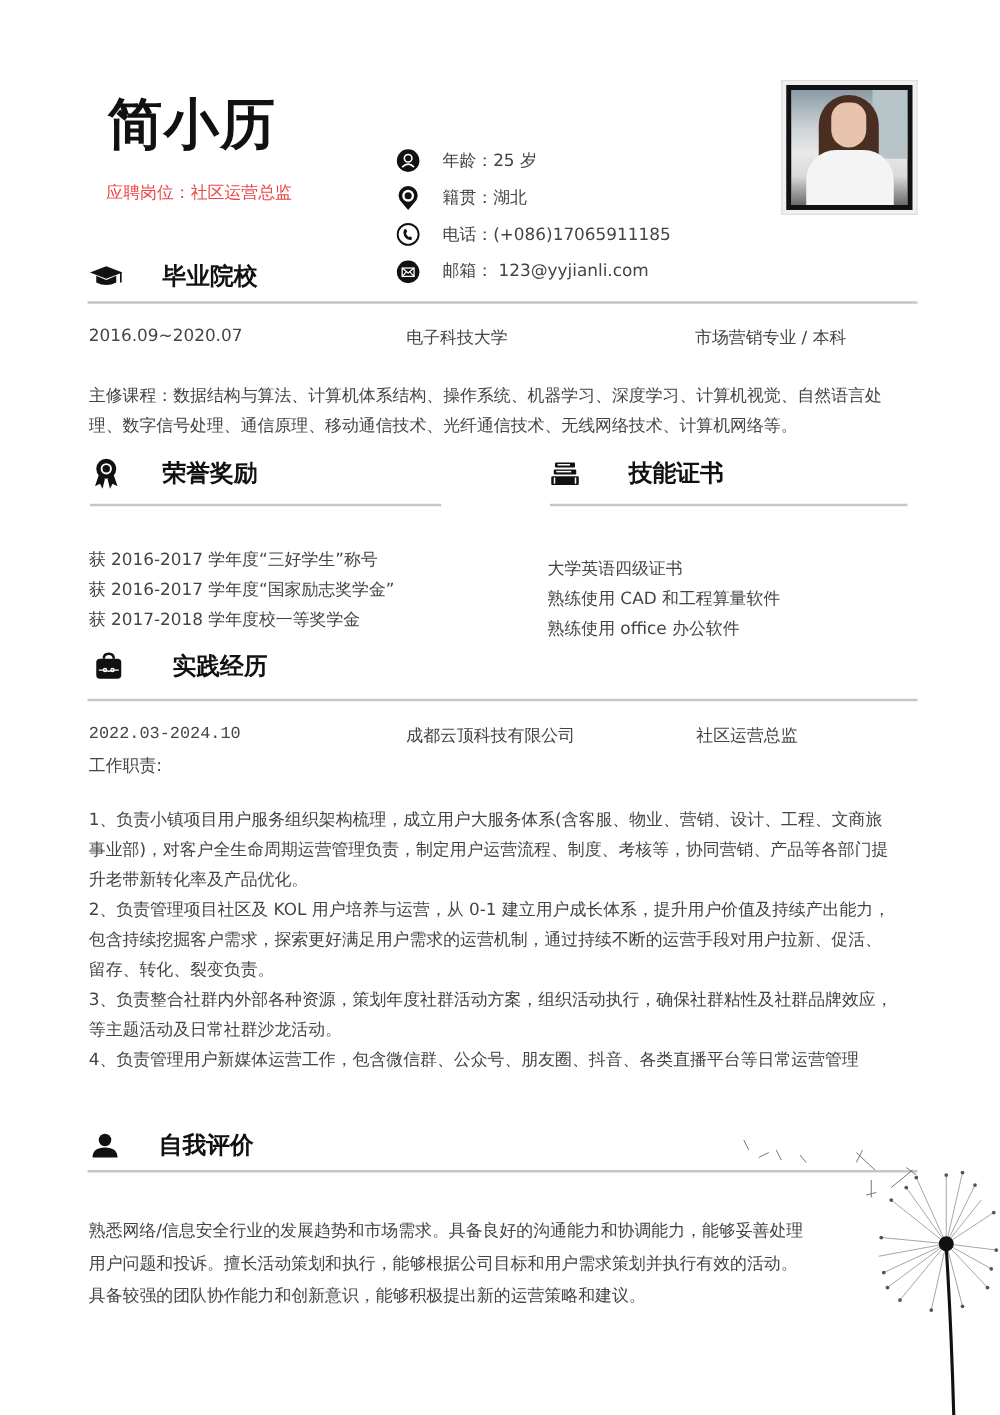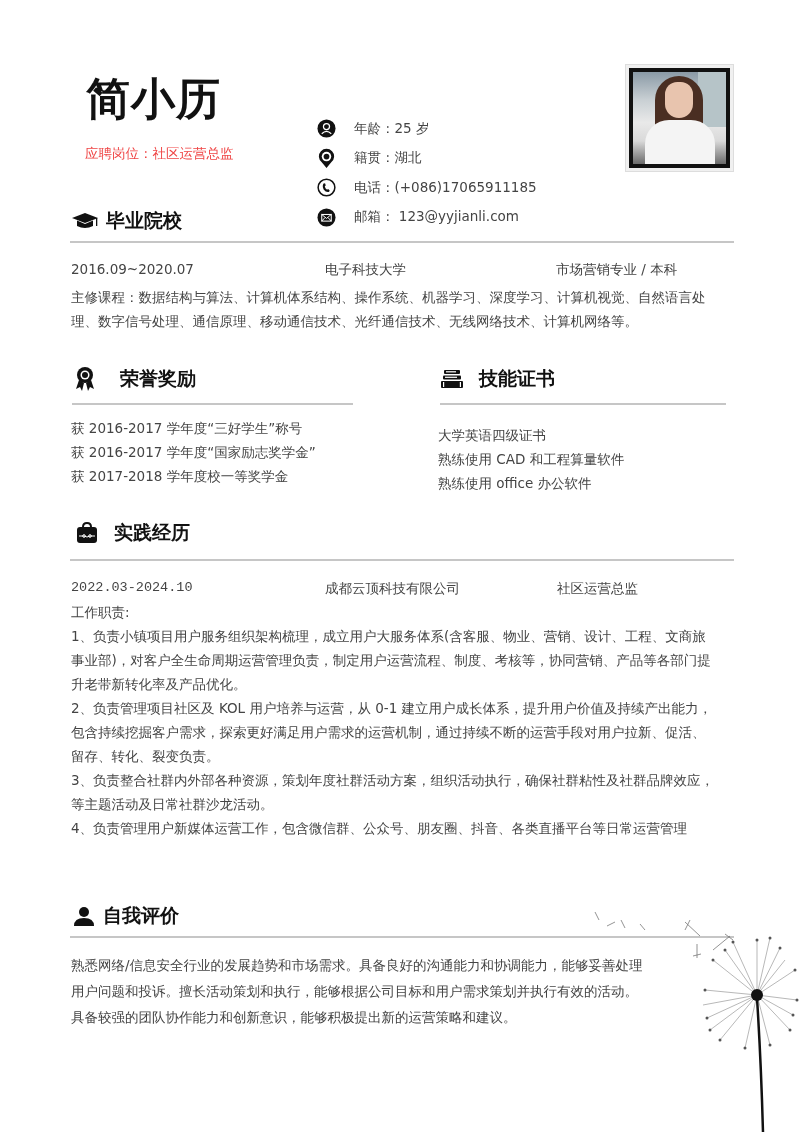--- a/index.html
+++ b/index.html
@@ -14,27 +14,27 @@
   .contact-row .cicon { width: 20px; height: 20px; margin-right: 18px; display: flex; align-items: center; justify-content: center; }
   .contact-row .ctext { font-size: 13.5px; color: #444; }
 
   .photo { position: absolute; left: 625px; top: 64px; width: 109px; height: 108px; border: 1px solid #ddd; background: #f0f0f0; padding: 3px; }
   .photo-inner { width: 100%; height: 100%; border: 4px solid #111; background: linear-gradient(180deg, #8a9aa6 0%, #c8cfd3 30%, #e9e9e9 55%, #d9d9d9 75%, #6b6b6b 100%); position: relative; overflow: hidden; }
   .photo-inner .hair { position: absolute; left: 22px; top: 4px; width: 48px; height: 58px; border-radius: 24px 24px 10px 10px; background: #4a2e22; }
   .photo-inner .face { position: absolute; left: 32px; top: 10px; width: 28px; height: 36px; border-radius: 14px 14px 16px 16px; background: #e8c4ae; }
   .photo-inner .shirt { position: absolute; left: 12px; top: 48px; width: 70px; height: 50px; border-radius: 24px 24px 0 0; background: #f4f4f4; }
   .photo-inner .window { position: absolute; right: 0; top: 0; width: 28px; height: 55px; background: #b6c4c8; }
 
-  .section-title { position: absolute; display: flex; align-items: center; }
+  .section-title { position: absolute; display: flex; align-items: center; gap: 24px; }
   .section-title .sicon { width: 30px; height: 24px; display: flex; align-items: center; justify-content: center; margin-right: 6px; }
   .section-title .stext { font-size: 19px; font-weight: bold; color: #111; }
   .rule { position: absolute; height: 1.5px; background: #c6c6c6; }
 
   .txt { position: absolute; font-size: 13.5px; color: #444; white-space: nowrap; }
-  .para { position: absolute; font-size: 13.5px; color: #444; line-height: 24px; }
+  .para { position: absolute; font-size: 13.5px; color: #444; line-height: 24px; margin-top: 20px; }
   .para div { white-space: nowrap; }
 
   .dandelion { position: absolute; left: 585px; top: 900px; width: 215px; height: 232px; }
 </style>
 </head>
 <body>
 
 <div class="name">简小历</div>
 <div class="position">应聘岗位：社区运营总监</div>
 
@@ -111,21 +111,21 @@
 <div class="section-title" style="left:70px; top:366px;">
   <span class="sicon">
     <svg width="22" height="26" viewBox="0 0 22 26">
         <circle cx="11" cy="9" r="8" fill="#111"></circle>
         <circle cx="11" cy="9" r="4.5" fill="#fff"></circle>
         <circle cx="11" cy="9" r="3" fill="#111"></circle>
         <path d="M5 14 L2 23 L6 21 L8 25 L10 17 Z" fill="#111"></path>
         <path d="M17 14 L20 23 L16 21 L14 25 L12 17 Z" fill="#111"></path>
       </svg>
   </span>
-  <span class="stext" style="margin-left:14px;">荣誉奖励</span>
+  <span class="stext" style="margin-left:0;">荣誉奖励</span>
 </div>
 <div class="rule" style="left:72px; top:403px; width:281px;"></div>
 <div class="para" style="left:71px; top:416px;">
   <div>获 2016-2017 学年度“三好学生”称号</div>
   <div>获 2016-2017 学年度“国家励志奖学金”</div>
   <div>获 2017-2018 学年度校一等奖学金</div>
 </div>
 
 <div class="section-title" style="left:437px; top:366px;">
   <span class="sicon">

